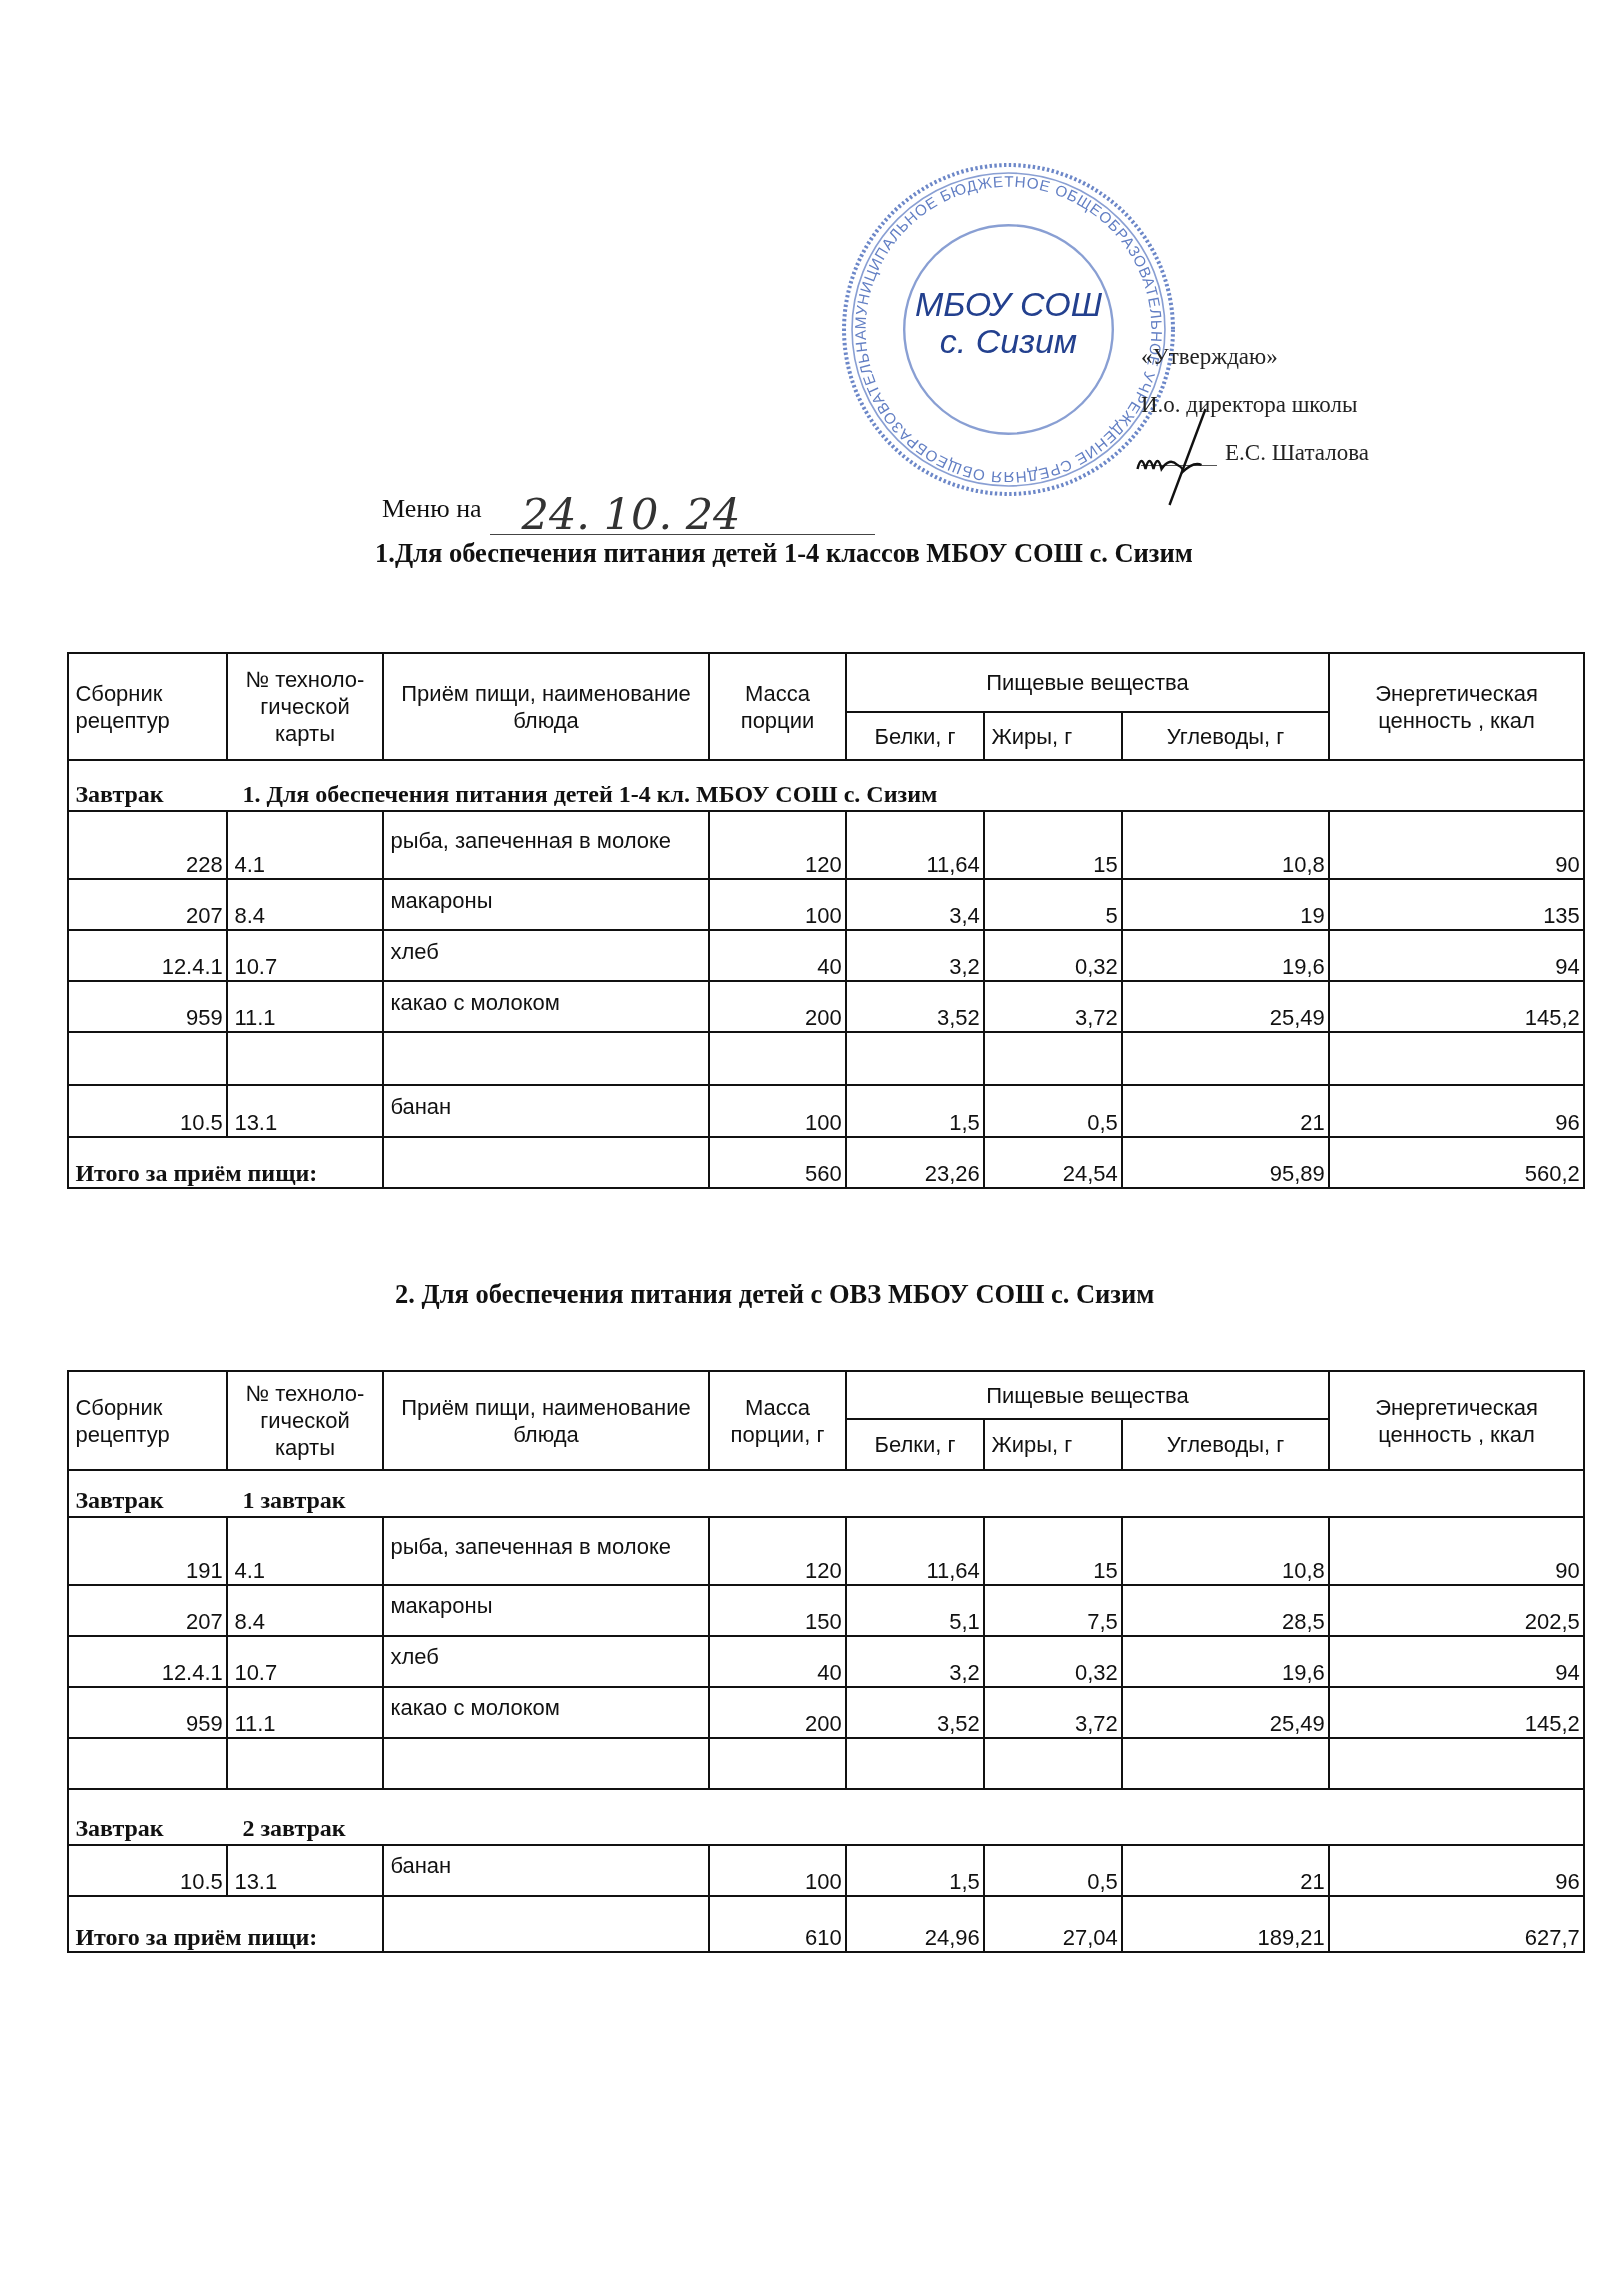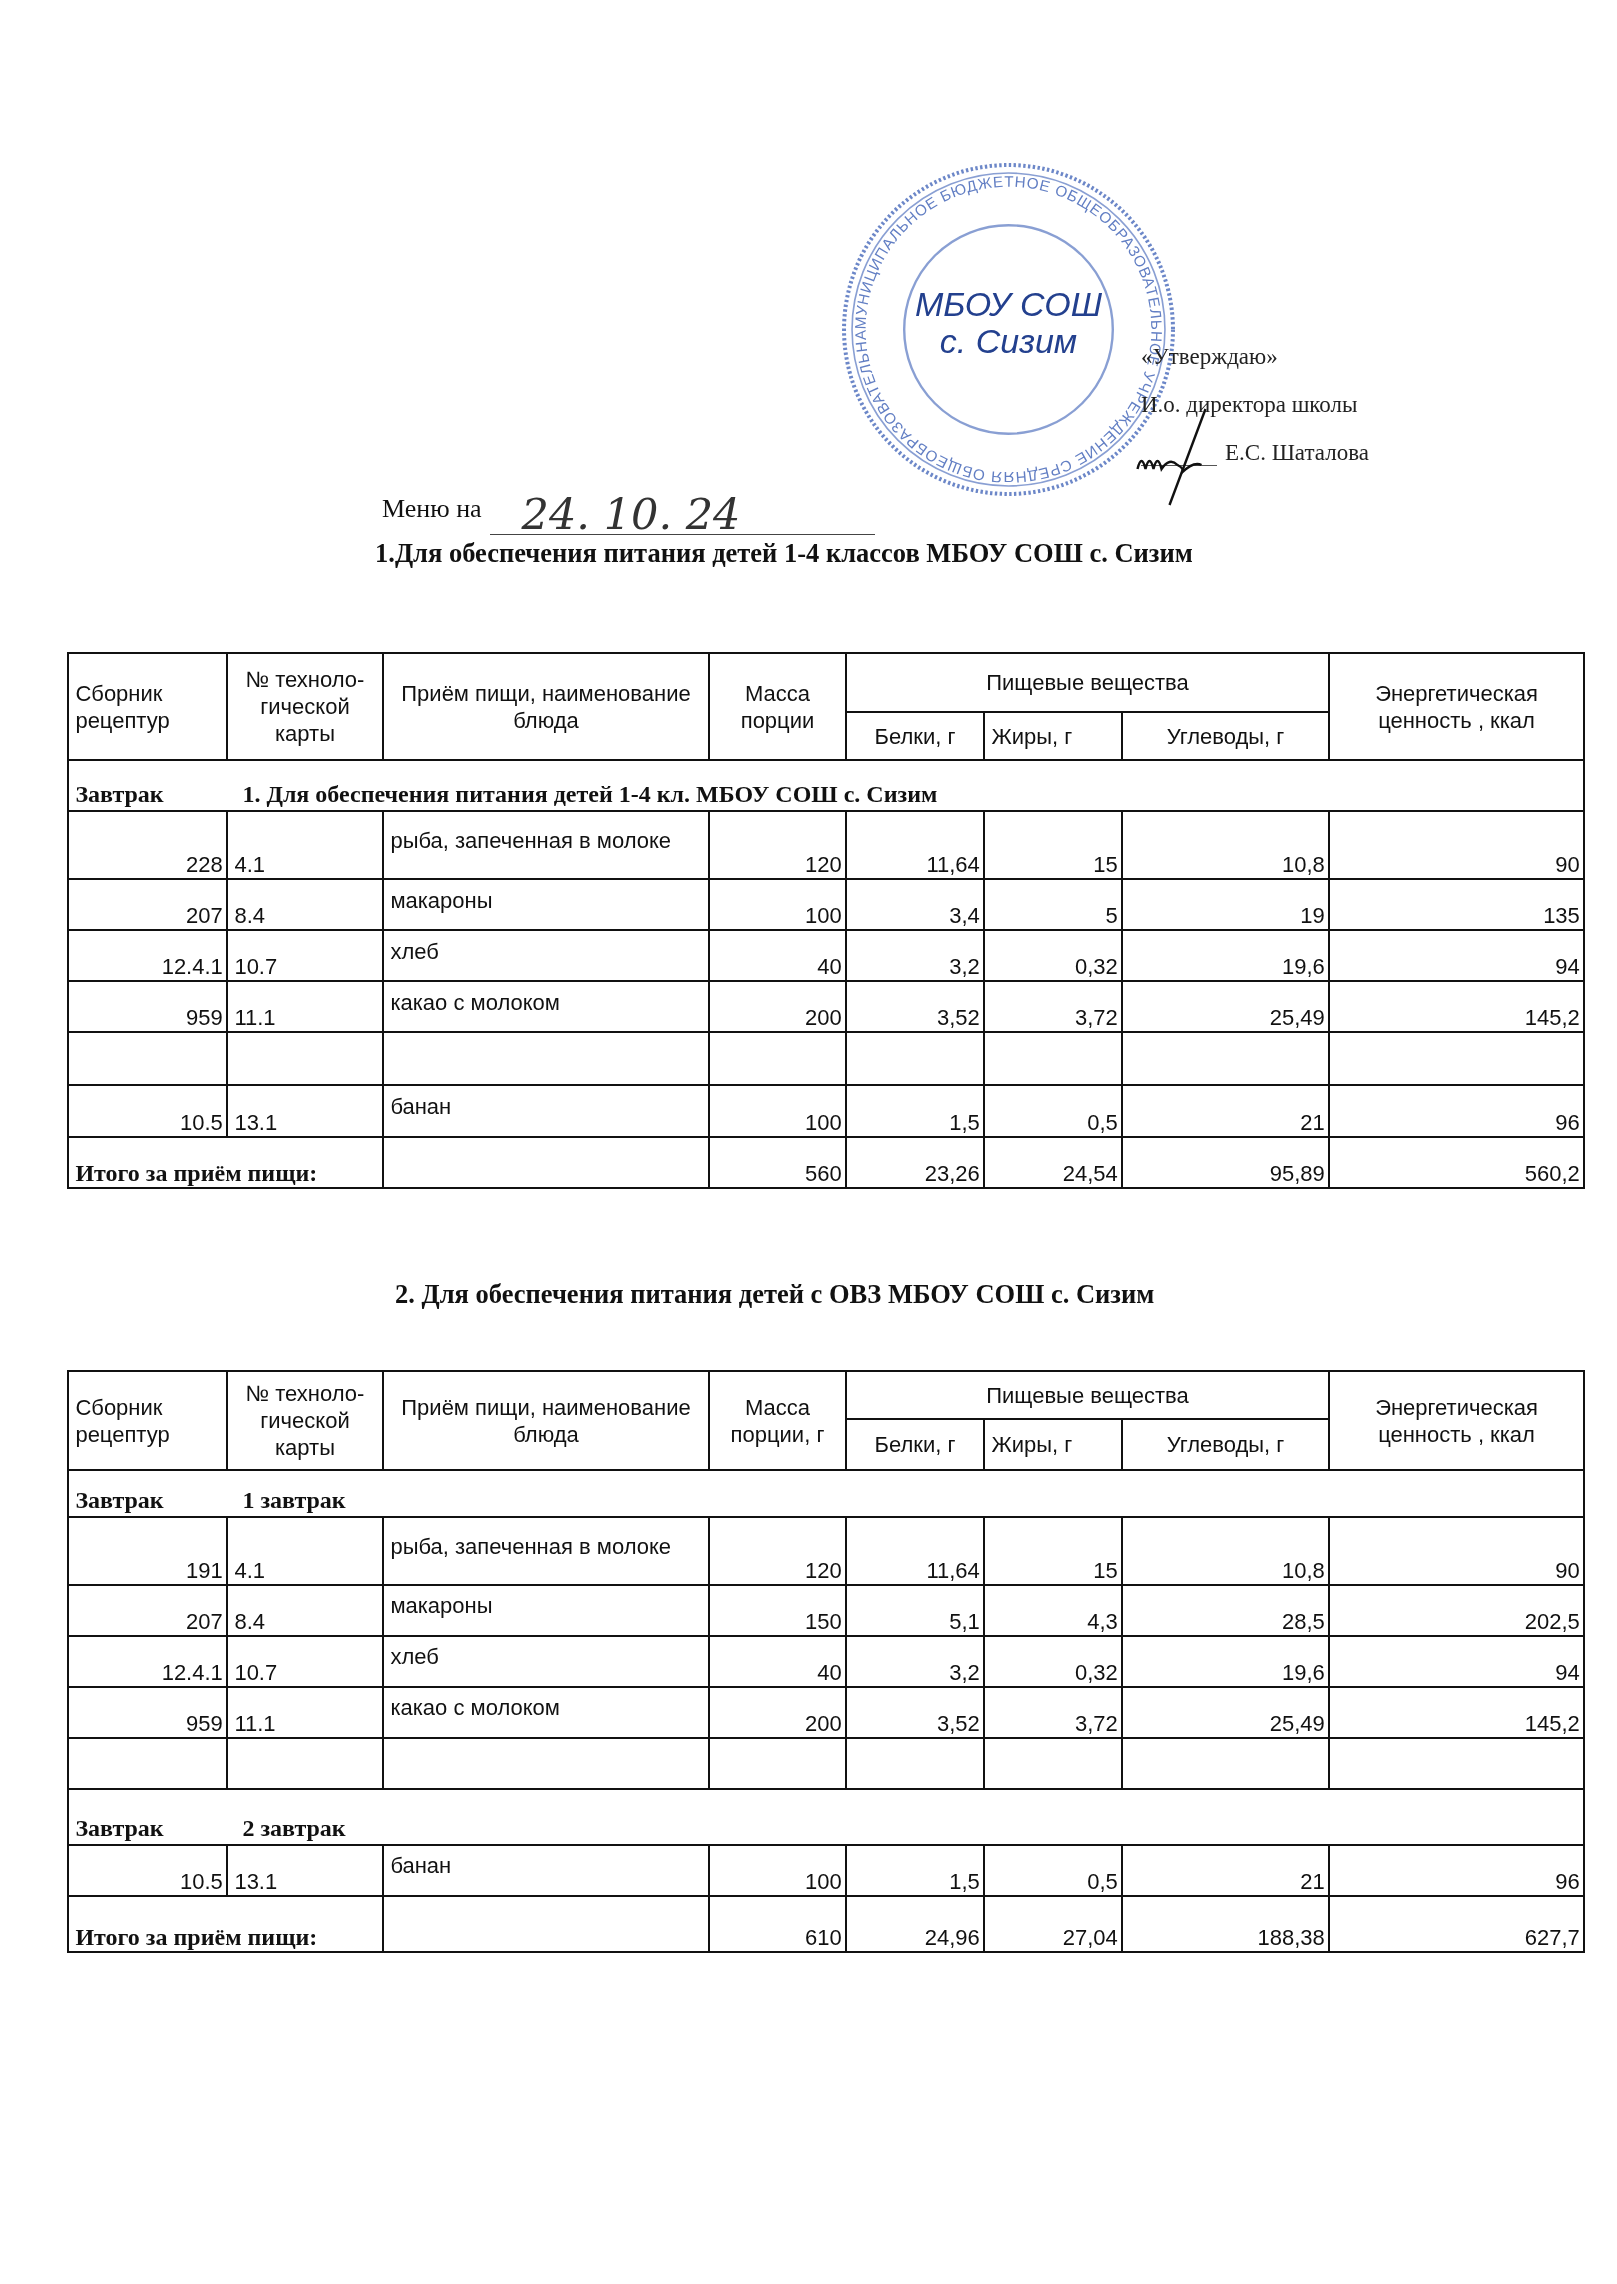--- a/index.html
+++ b/index.html
@@ -242,21 +242,21 @@
     <td class="num">15</td>
     <td class="num">10,8</td>
     <td class="num">90</td>
   </tr>
   <tr style="height:51px">
     <td class="num">207</td>
     <td class="txt">8.4</td>
     <td class="dish">макароны</td>
     <td class="num">150</td>
     <td class="num">5,1</td>
-    <td class="num">4,3</td>
+    <td class="num">7,5</td>
     <td class="num">28,5</td>
     <td class="num">202,5</td>
   </tr>
   <tr style="height:51px">
     <td class="num">12.4.1</td>
     <td class="txt">10.7</td>
     <td class="dish">хлеб</td>
     <td class="num">40</td>
     <td class="num">3,2</td>
     <td class="num">0,32</td>
@@ -297,18 +297,18 @@
     <td class="num">0,5</td>
     <td class="num">21</td>
     <td class="num">96</td>
   </tr>
   <tr class="total" style="height:56px">
     <td class="txt label" colspan="2">Итого за приём пищи:</td>
     <td></td>
     <td class="num">610</td>
     <td class="num">24,96</td>
     <td class="num">27,04</td>
-    <td class="num">188,38</td>
+    <td class="num">189,21</td>
     <td class="num">627,7</td>
   </tr>
 </tbody>
   </table>
 
 
 </body></html>

